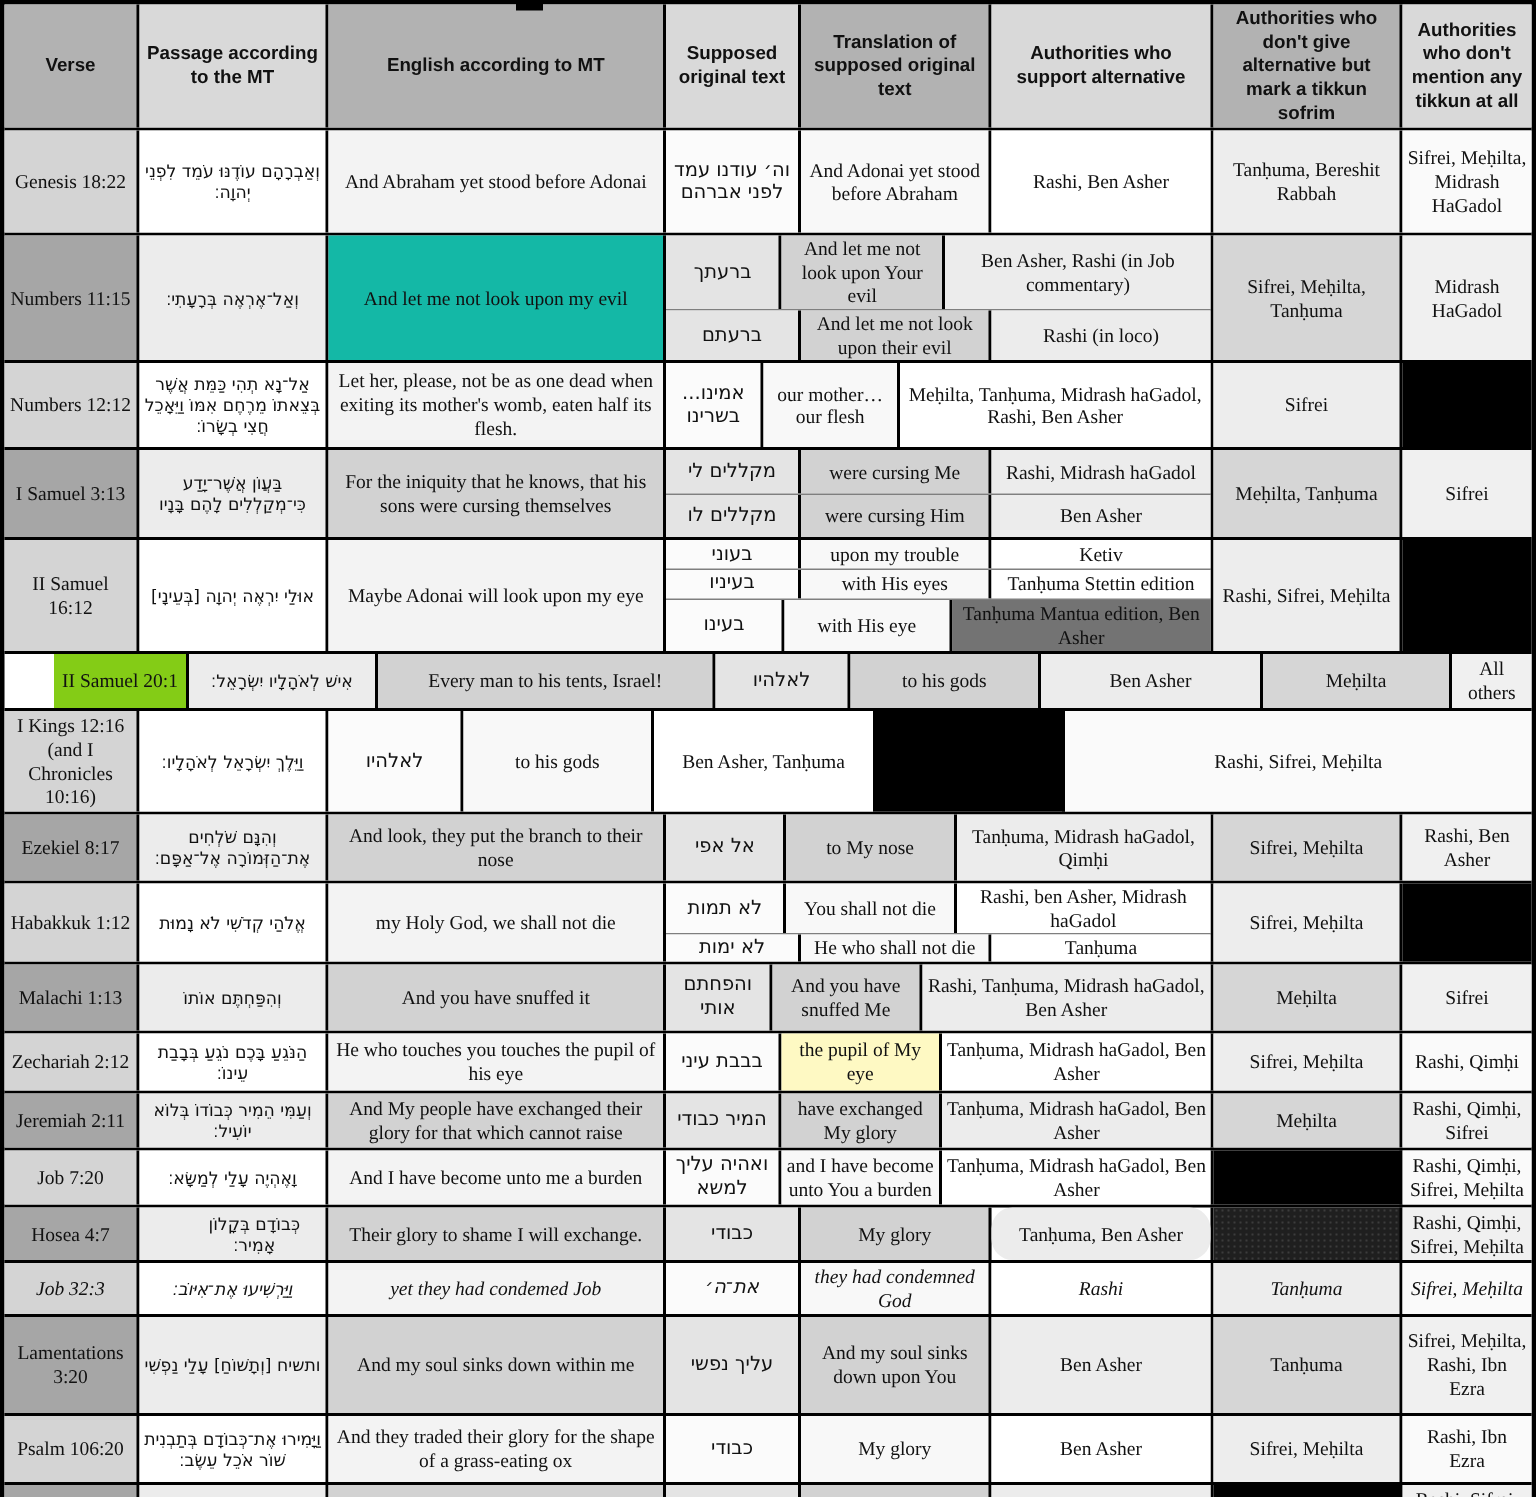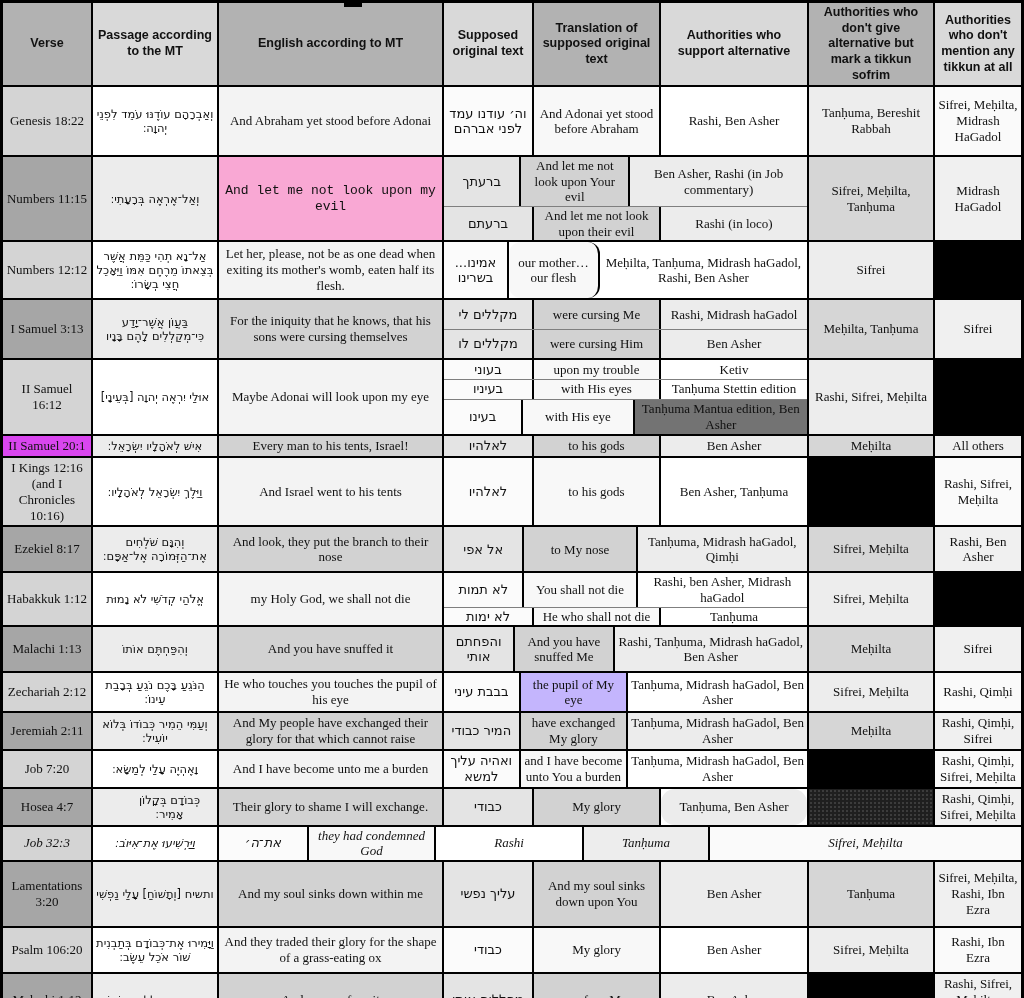--- a/index.html
+++ b/index.html
@@ -57,21 +57,21 @@
               <div class="vcell vsep s1" style="background: rgb(248, 248, 248);">And Adonai yet stood before Abraham</div>
               <div class="vcell s2" style="background: rgb(255, 255, 255);">Rashi, Ben Asher</div>
             </div>
           </div>
           <div class="cell w4" style="background: rgb(237, 237, 237);">Tanḥuma, Bereshit Rabbah</div>
           <div class="cell" style="background: rgb(250, 250, 250);">Sifrei, Meḥilta, Midrash HaGadol</div>
         </div>
         <div class="row" style="min-height: 66px;">
           <div class="cell w0" style="background: rgb(166, 166, 166);">Numbers 11:15</div>
           <div class="cell w1 hebrew" dir="rtl" style="background: rgb(236, 236, 236);">וְאַל־אֶרְאֶה בְּרָעָתִי׃</div>
-          <div class="cell w2" style="background: #f9a8d4; font-family: Liberation Mono, monospace;">And let me not look upon my evil</div>
+          <div class="cell w2" style="background: #14b8a6;">And let me not look upon my evil</div>
           <div class="variants wv">
             <div class="vrow">
               <div class="vcell vsep s0 hebrew" dir="rtl" style="background: rgb(228, 228, 228);">ברעתך</div>
               <div class="vcell vsep s1" style="background: rgb(210, 210, 210);">And let me not look upon Your evil</div>
               <div class="vcell s2" style="background: rgb(236, 236, 236);">Ben Asher, Rashi (in Job commentary)</div>
             </div>
             <div class="vrow">
               <div class="vcell vsep s0 hebrew" dir="rtl" style="background: rgb(228, 228, 228);">ברעתם</div>
               <div class="vcell vsep s1" style="background: rgb(210, 210, 210);">And let me not look upon their evil</div>
               <div class="vcell s2" style="background: rgb(236, 236, 236);">Rashi (in loco)</div>
@@ -80,21 +80,21 @@
           <div class="cell w4" style="background: rgb(214, 214, 214);">Sifrei, Meḥilta, Tanḥuma</div>
           <div class="cell" style="background: rgb(240, 240, 240);">Midrash HaGadol</div>
         </div>
         <div class="row" style="min-height: 58px;">
           <div class="cell w0" style="background: rgb(212, 212, 212);">Numbers 12:12</div>
           <div class="cell w1 hebrew" dir="rtl" style="background: rgb(255, 255, 255);">אַל־נָא תְהִי כַּמֵּת אֲשֶׁר בְּצֵאתוֹ מֵרֶחֶם אִמּוֹ וַיֵּאָכֵל חֲצִי בְשָׂרוֹ׃</div>
           <div class="cell w2" style="background: rgb(243, 243, 243);">Let her, please, not be as one dead when exiting its mother's womb, eaten half its flesh.</div>
           <div class="variants wv">
             <div class="vrow">
               <div class="vcell vsep s0 hebrew" dir="rtl" style="background: rgb(251, 251, 251);">אמינו... בשרינו</div>
-              <div class="vcell vsep s1" style="background: rgb(248, 248, 248); border-radius: 12px;">our mother… our flesh</div>
+              <div class="vcell vsep s1" style="background: rgb(248, 248, 248);">our mother… our flesh</div>
               <div class="vcell s2" style="background: rgb(255, 255, 255);">Meḥilta, Tanḥuma, Midrash haGadol, Rashi, Ben Asher</div>
             </div>
           </div>
           <div class="cell w4" style="background: rgb(237, 237, 237);">Sifrei</div>
           <div class="cell cell-black"></div>
         </div>
         <div class="row" style="min-height: 60px;">
           <div class="cell w0" style="background: rgb(166, 166, 166);">I Samuel 3:13</div>
           <div class="cell w1 hebrew" dir="rtl" style="background: rgb(236, 236, 236);">בַּעֲוֹן אֲשֶׁר־יָדַע כִּי־מְקַלְלִים לָהֶם בָּנָיו</div>
           <div class="cell w2" style="background: rgb(210, 210, 210);">For the iniquity that he knows, that his sons were cursing themselves</div>
@@ -131,37 +131,36 @@
             <div class="vrow">
               <div class="vcell vsep s0 hebrew" dir="rtl" style="background: rgb(251, 251, 251);">בעינו</div>
               <div class="vcell vsep s1" style="background: rgb(248, 248, 248);">with His eye</div>
               <div class="vcell s2" style="background: #737373;">Tanḥuma Mantua edition, Ben Asher</div>
             </div>
           </div>
           <div class="cell w4" style="background: rgb(237, 237, 237);">Rashi, Sifrei, Meḥilta</div>
           <div class="cell cell-black"></div>
         </div>
         <div class="row" style="min-height: 20px;">
-          <div class="cell w0" style="background: #d946ef;">II Samuel 20:1</div>
+          <div class="cell w0" style="background: #84cc16; margin-left: 33px;">II Samuel 20:1</div>
           <div class="cell w1 hebrew" dir="rtl" style="background: rgb(236, 236, 236);">אִישׁ לְאֹהָלָיו יִשְׂרָאֵל׃</div>
           <div class="cell w2" style="background: rgb(210, 210, 210);">Every man to his tents, Israel!</div>
           <div class="variants wv">
             <div class="vrow">
               <div class="vcell vsep s0 hebrew" dir="rtl" style="background: rgb(228, 228, 228);">לאלהיו</div>
               <div class="vcell vsep s1" style="background: rgb(210, 210, 210);">to his gods</div>
               <div class="vcell s2" style="background: rgb(236, 236, 236);">Ben Asher</div>
             </div>
           </div>
           <div class="cell w4" style="background: rgb(214, 214, 214);">Meḥilta</div>
           <div class="cell" style="background: rgb(240, 240, 240);">All others</div>
         </div>
         <div class="row" style="min-height: 66px;">
           <div class="cell w0" style="background: rgb(212, 212, 212);">I Kings 12:16 (and I Chronicles 10:16)</div>
           <div class="cell w1 hebrew" dir="rtl" style="background: rgb(255, 255, 255);">וַיֵּלֶךְ יִשְׂרָאֵל לְאֹהָלָיו׃</div>
-          <div class="cell w2" style="background: rgb(243, 243, 243);">And Israel went to his tents</div>
           <div class="variants wv">
             <div class="vrow">
               <div class="vcell vsep s0 hebrew" dir="rtl" style="background: rgb(251, 251, 251);">לאלהיו</div>
               <div class="vcell vsep s1" style="background: rgb(248, 248, 248);">to his gods</div>
               <div class="vcell s2" style="background: rgb(255, 255, 255);">Ben Asher, Tanḥuma</div>
             </div>
           </div>
           <div class="cell w4 cell-black"></div>
           <div class="cell" style="background: rgb(250, 250, 250);">Rashi, Sifrei, Meḥilta</div>
         </div>
@@ -212,21 +211,21 @@
           <div class="cell w4" style="background: rgb(214, 214, 214);">Meḥilta</div>
           <div class="cell" style="background: rgb(240, 240, 240);">Sifrei</div>
         </div>
         <div class="row" style="min-height: 40px;">
           <div class="cell w0" style="background: rgb(212, 212, 212);">Zechariah 2:12</div>
           <div class="cell w1 hebrew" dir="rtl" style="background: rgb(255, 255, 255);">הַנֹּגֵעַ בָּכֶם נֹגֵעַ בְּבָבַת עֵינוֹ׃</div>
           <div class="cell w2" style="background: rgb(243, 243, 243);">He who touches you touches the pupil of his eye</div>
           <div class="variants wv">
             <div class="vrow">
               <div class="vcell vsep s0 hebrew" dir="rtl" style="background: rgb(251, 251, 251);">בבבת עיני</div>
-              <div class="vcell vsep s1" style="background: #c4b5fd;">the pupil of My eye</div>
+              <div class="vcell vsep s1" style="background: #fef9c3;">the pupil of My eye</div>
               <div class="vcell s2" style="background: rgb(255, 255, 255);">Tanḥuma, Midrash haGadol, Ben Asher</div>
             </div>
           </div>
           <div class="cell w4" style="background: rgb(237, 237, 237);">Sifrei, Meḥilta</div>
           <div class="cell" style="background: rgb(250, 250, 250);">Rashi, Qimḥi</div>
         </div>
         <div class="row" style="min-height: 36px;">
           <div class="cell w0" style="background: rgb(166, 166, 166);">Jeremiah 2:11</div>
           <div class="cell w1 hebrew" dir="rtl" style="background: rgb(236, 236, 236);">וְעַמִּי הֵמִיר כְּבוֹדוֹ בְּלוֹא יוֹעִיל׃</div>
           <div class="cell w2" style="background: rgb(210, 210, 210);">And My people have exchanged their glory for that which cannot raise</div>
@@ -264,20 +263,21 @@
               <div class="vcell vsep s1" style="background: rgb(210, 210, 210);">My glory</div>
               <div class="vcell s2" style="background: rgb(236, 236, 236); border-radius: 14px;">Tanḥuma, Ben Asher</div>
             </div>
           </div>
           <div class="cell w4 cell-dark"></div>
           <div class="cell" style="background: rgb(240, 240, 240);">Rashi, Qimḥi, Sifrei, Meḥilta</div>
         </div>
         <div class="row" style="min-height: 32px; font-style: italic;">
           <div class="cell w0" style="background: rgb(212, 212, 212);">Job 32:3</div>
           <div class="cell w1 hebrew" dir="rtl" style="background: rgb(255, 255, 255);">וַיַּרְשִׁיעוּ אֶת־אִיּוֹב׃</div>
+          <div class="cell w2" style="background: rgb(243, 243, 243);">yet they had condemed Job</div>
           <div class="variants wv">
             <div class="vrow">
               <div class="vcell vsep s0 hebrew" dir="rtl" style="background: rgb(251, 251, 251);">את־ה׳</div>
               <div class="vcell vsep s1" style="background: rgb(248, 248, 248);">they had condemned God</div>
               <div class="vcell s2" style="background: rgb(255, 255, 255);">Rashi</div>
             </div>
           </div>
           <div class="cell w4" style="background: rgb(237, 237, 237);">Tanḥuma</div>
           <div class="cell" style="background: rgb(250, 250, 250);">Sifrei, Meḥilta</div>
         </div>

